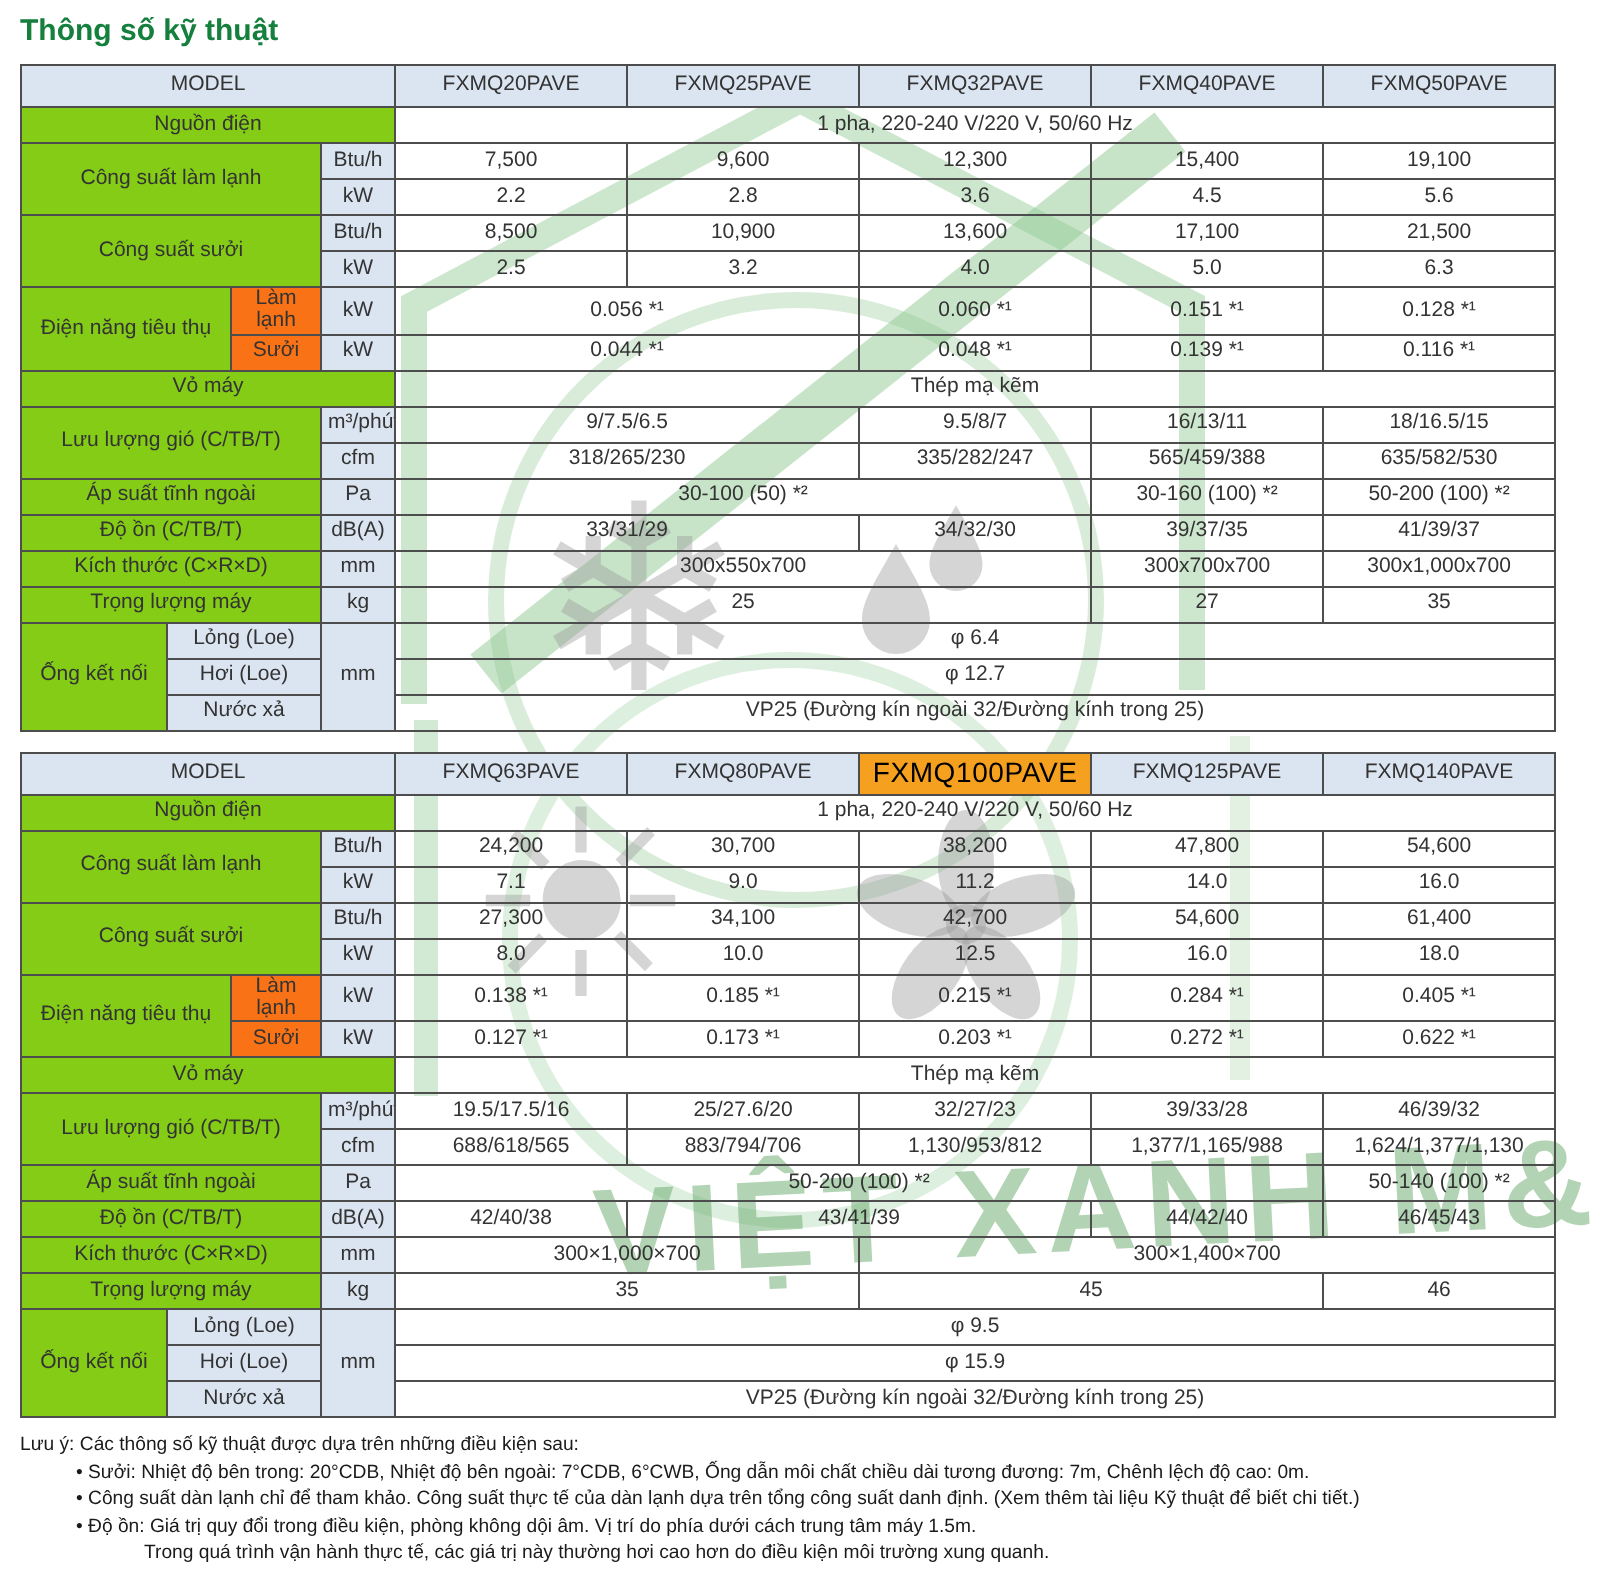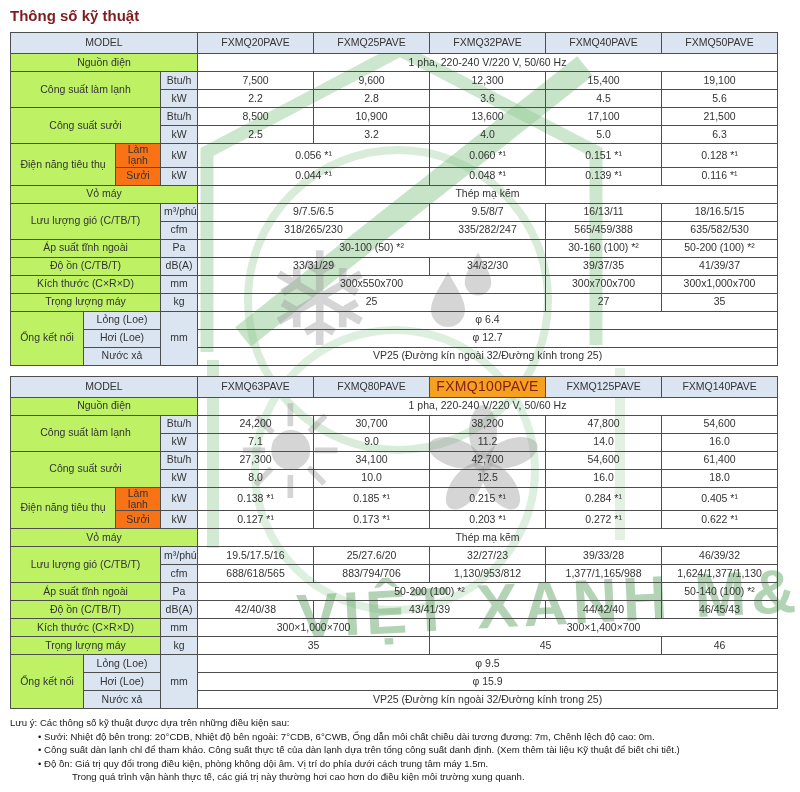--- a/index.html
+++ b/index.html
@@ -2,30 +2,30 @@
 <html><head>
 <meta charset="utf-8">
 <style>
   html,body{margin:0;padding:0;}
   body{
     width:800px;height:792px;background:#ffffff;position:relative;overflow:hidden;
     font-family:"Liberation Sans","DejaVu Sans",sans-serif;color:#333;
   }
   .wm{position:absolute;left:0;top:0;width:800px;height:792px;z-index:0;pointer-events:none;}
   .content{position:relative;z-index:1;padding:5px 10px 0 10px;}
-  .page-title{font-size:15px;font-weight:bold;color:#7f1d1d;margin:2px 0 8px 0;}
+  .page-title{font-size:15px;font-weight:bold;color:#15803d;margin:2px 0 8px 0;}
   table.spec{border-collapse:collapse;table-layout:fixed;width:768px;font-size:10.5px;color:#333;}
   table.spec td{border:1px solid #4d4d4d;height:17px;padding:0 3px;text-align:center;vertical-align:middle;line-height:1.08;overflow:hidden;}
   tr.model-row td{height:20px;font-weight:normal;}
-  td.lbl{background:#bef264;text-align:left;padding-left:6px;}
+  td.lbl{background:#84cc16;text-align:left;padding-left:6px;}
   td.sub{background:#f97316;text-align:center;}
   td.sub2{background:#dbe5f1;text-align:left;padding-left:6px;}
   td.unit{background:#dbe5f1;text-align:center;}
   td.hdr{background:#dbe5f1;text-align:center;}
-  td.hl{background:#f5a01e;color:#7f1d1d;font-weight:bold;font-size:14px;letter-spacing:.3px;}
+  td.hl{background:#f5a01e;color:#000000;font-weight:bold;font-size:14px;letter-spacing:.3px;}
   td.val{background:transparent;}
   .tgap{height:10px;}
   .notes{margin-top:7px;font-size:9.6px;line-height:13.4px;color:#1a1a1a;width:780px;}
   .n-intro{margin-left:0;}
   .n-b{margin-left:28px;}
   .n-b::before{content:"• ";}
   .n-cont1{margin-left:62px;}
 </style>
 </head>
 <body>

